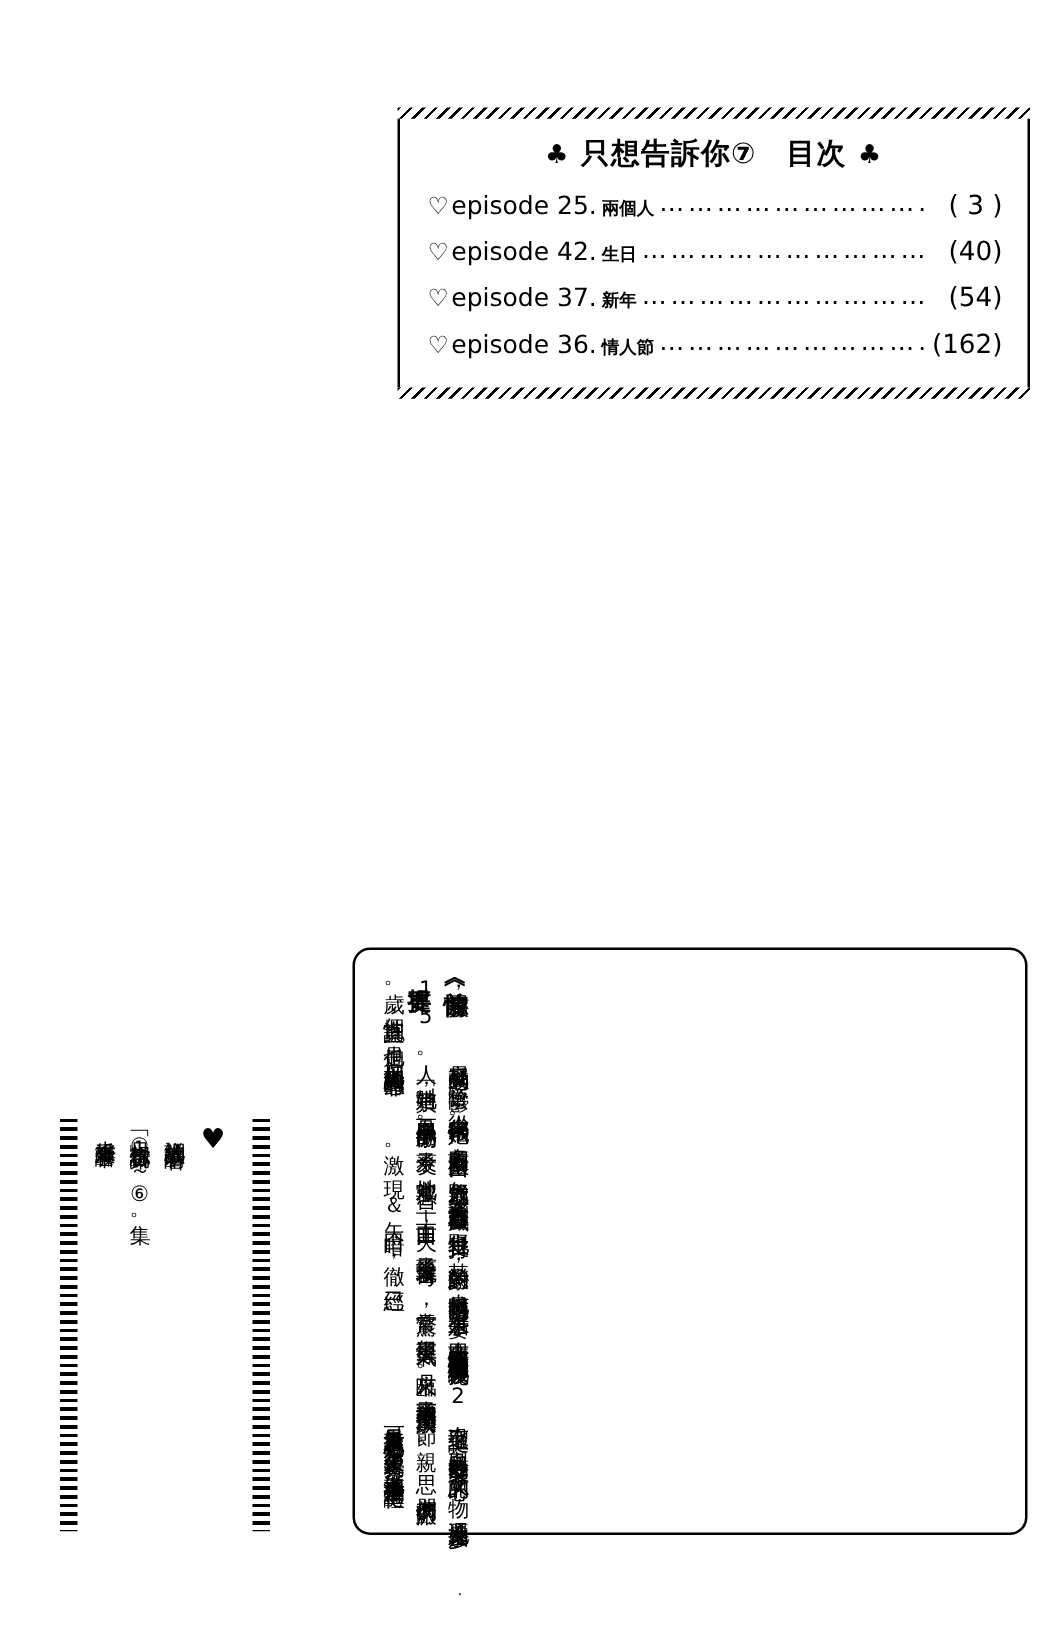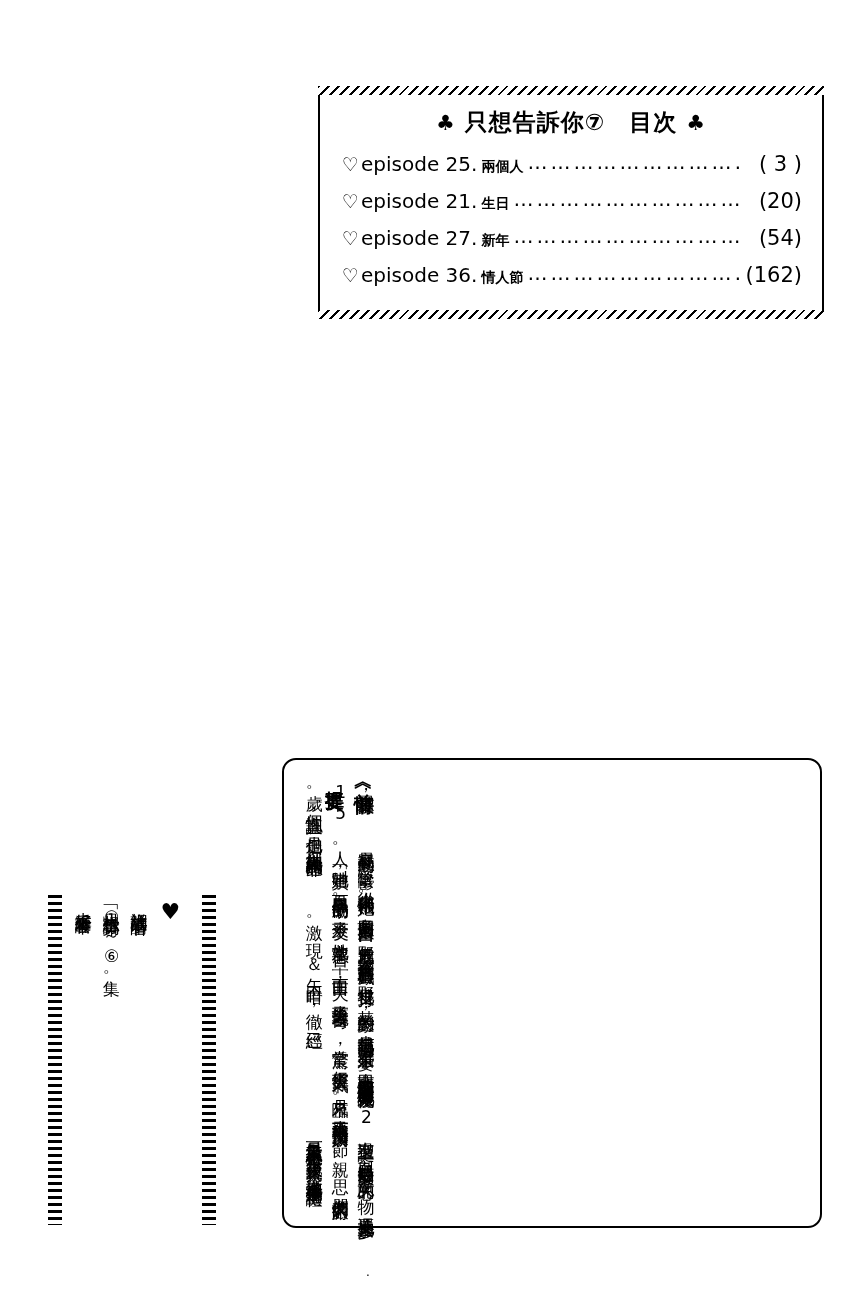--- a/index.html
+++ b/index.html
@@ -178,28 +178,28 @@
     <ul class="toc-list">
       <li class="toc-item">
         <span class="toc-heart">♡</span>
         <span class="toc-ep">episode 25.</span>
         <span class="toc-name">兩個人</span>
         <span class="toc-dots">……………………………………………………</span>
         <span class="toc-page">( 3 )</span>
       </li>
       <li class="toc-item">
         <span class="toc-heart">♡</span>
-        <span class="toc-ep">episode 21.</span>
+        <span class="toc-ep">episode 42.</span>
         <span class="toc-name">生日</span>
         <span class="toc-dots">……………………………………………………</span>
-        <span class="toc-page">(20)</span>
-      </li>
-      <li class="toc-item">
-        <span class="toc-heart">♡</span>
-        <span class="toc-ep">episode 27.</span>
+        <span class="toc-page">(40)</span>
+      </li>
+      <li class="toc-item">
+        <span class="toc-heart">♡</span>
+        <span class="toc-ep">episode 37.</span>
         <span class="toc-name">新年</span>
         <span class="toc-dots">……………………………………………………</span>
         <span class="toc-page">(54)</span>
       </li>
       <li class="toc-item">
         <span class="toc-heart">♡</span>
         <span class="toc-ep">episode 36.</span>
         <span class="toc-name">情人節</span>
         <span class="toc-dots">……………………………………………………</span>
         <span class="toc-page">(162)</span>

